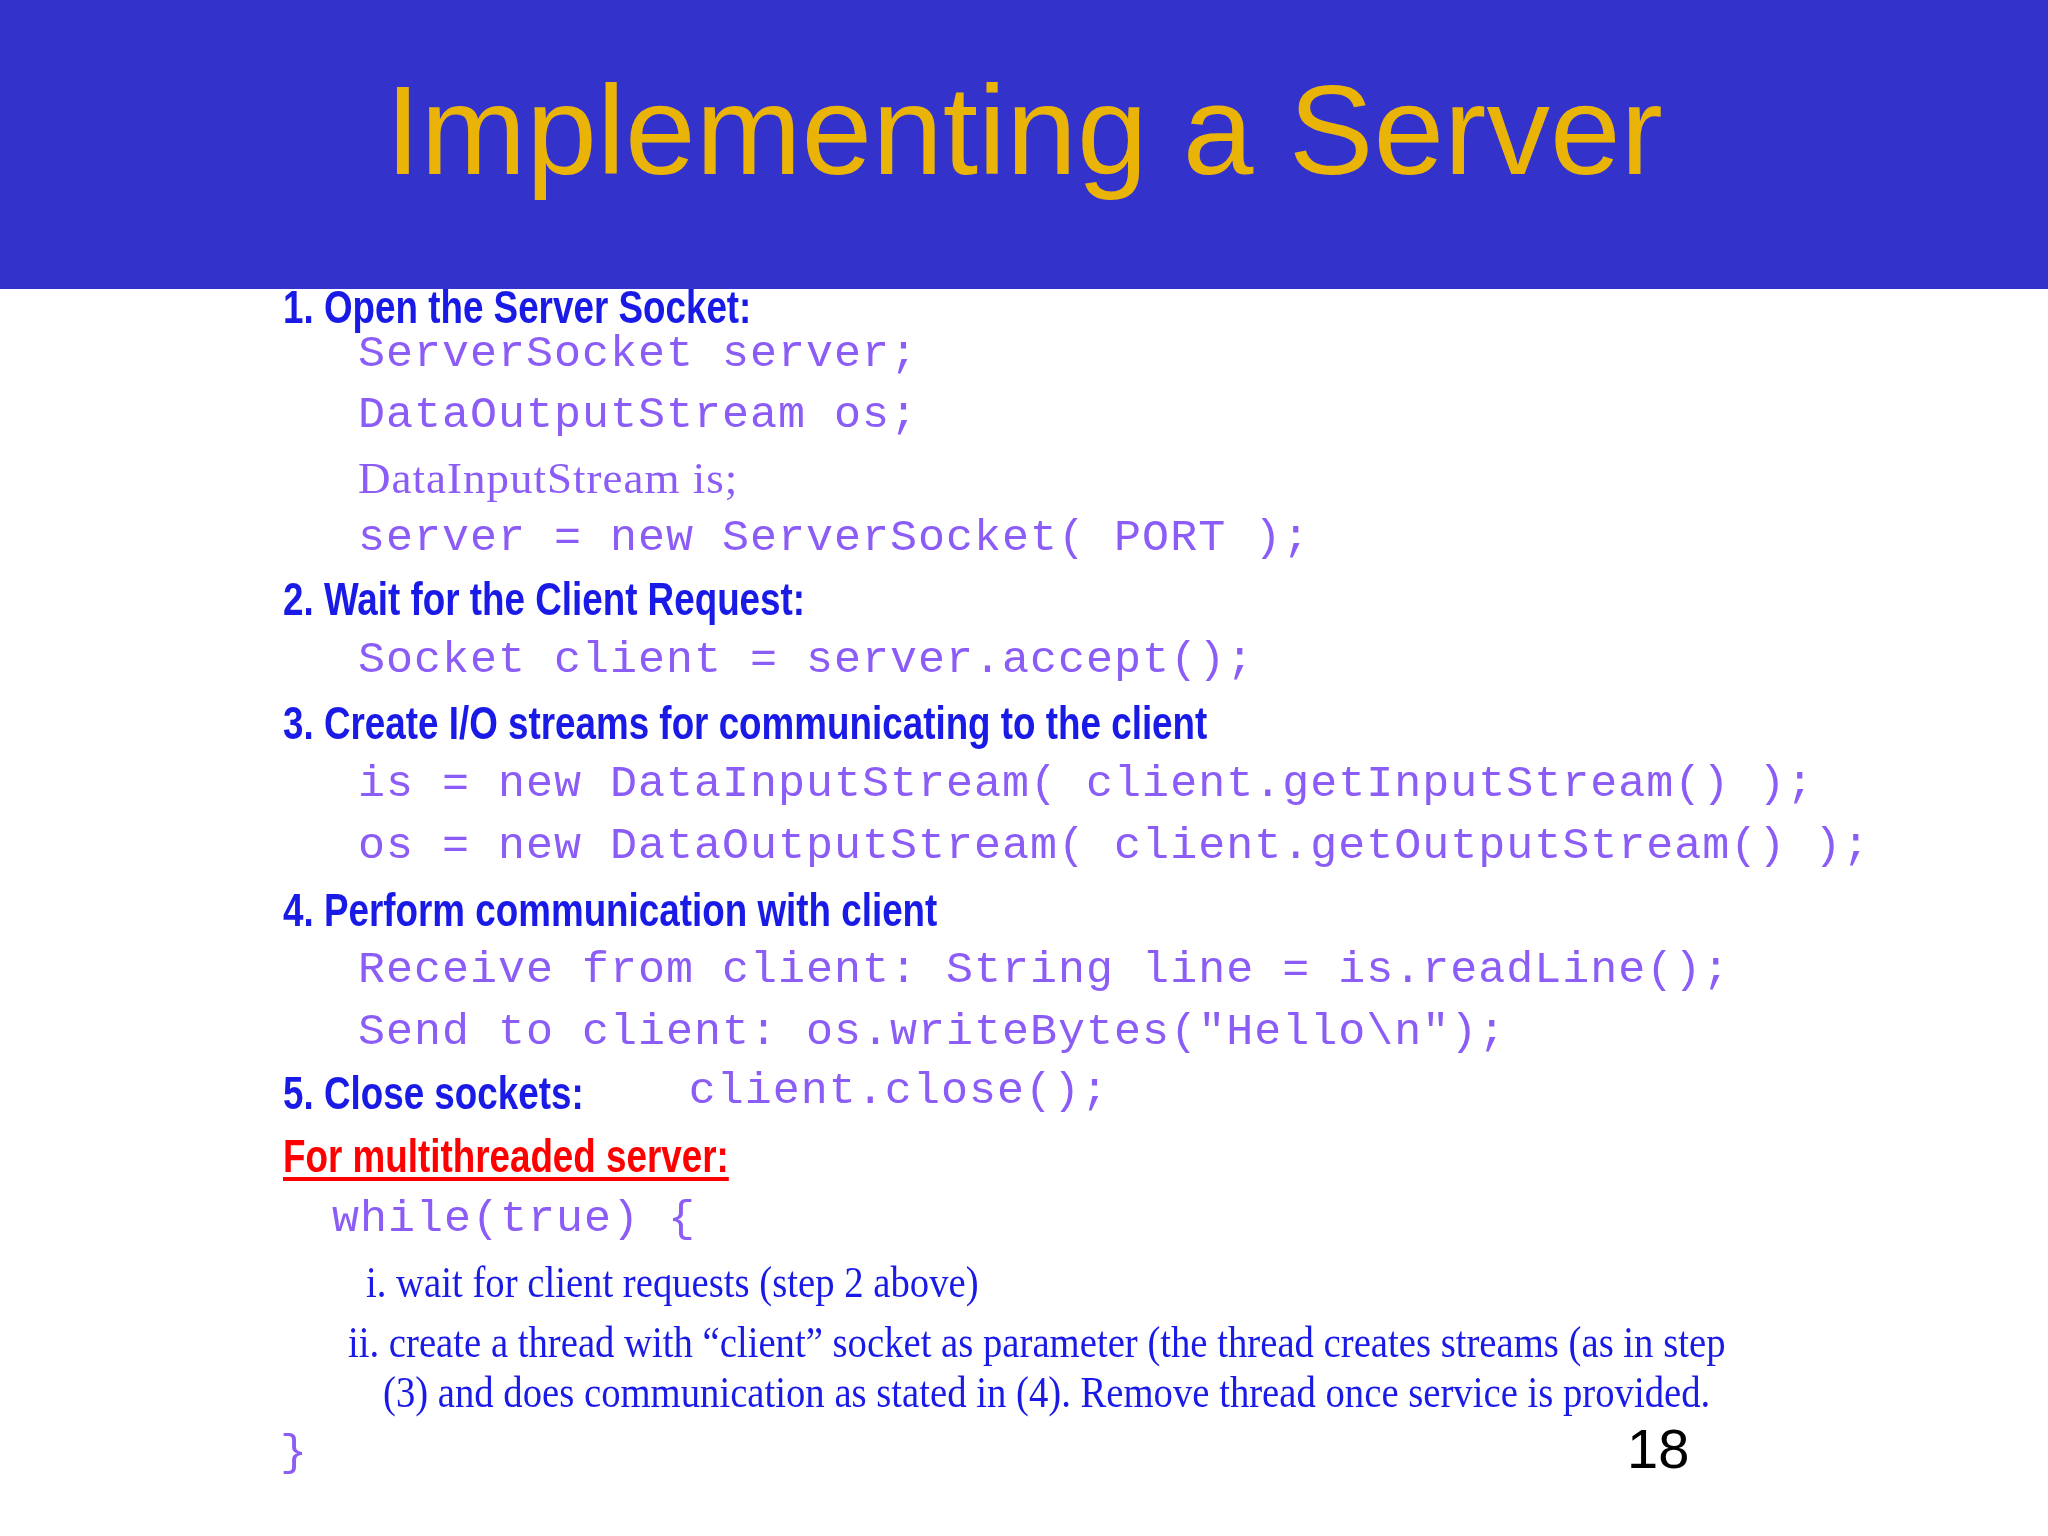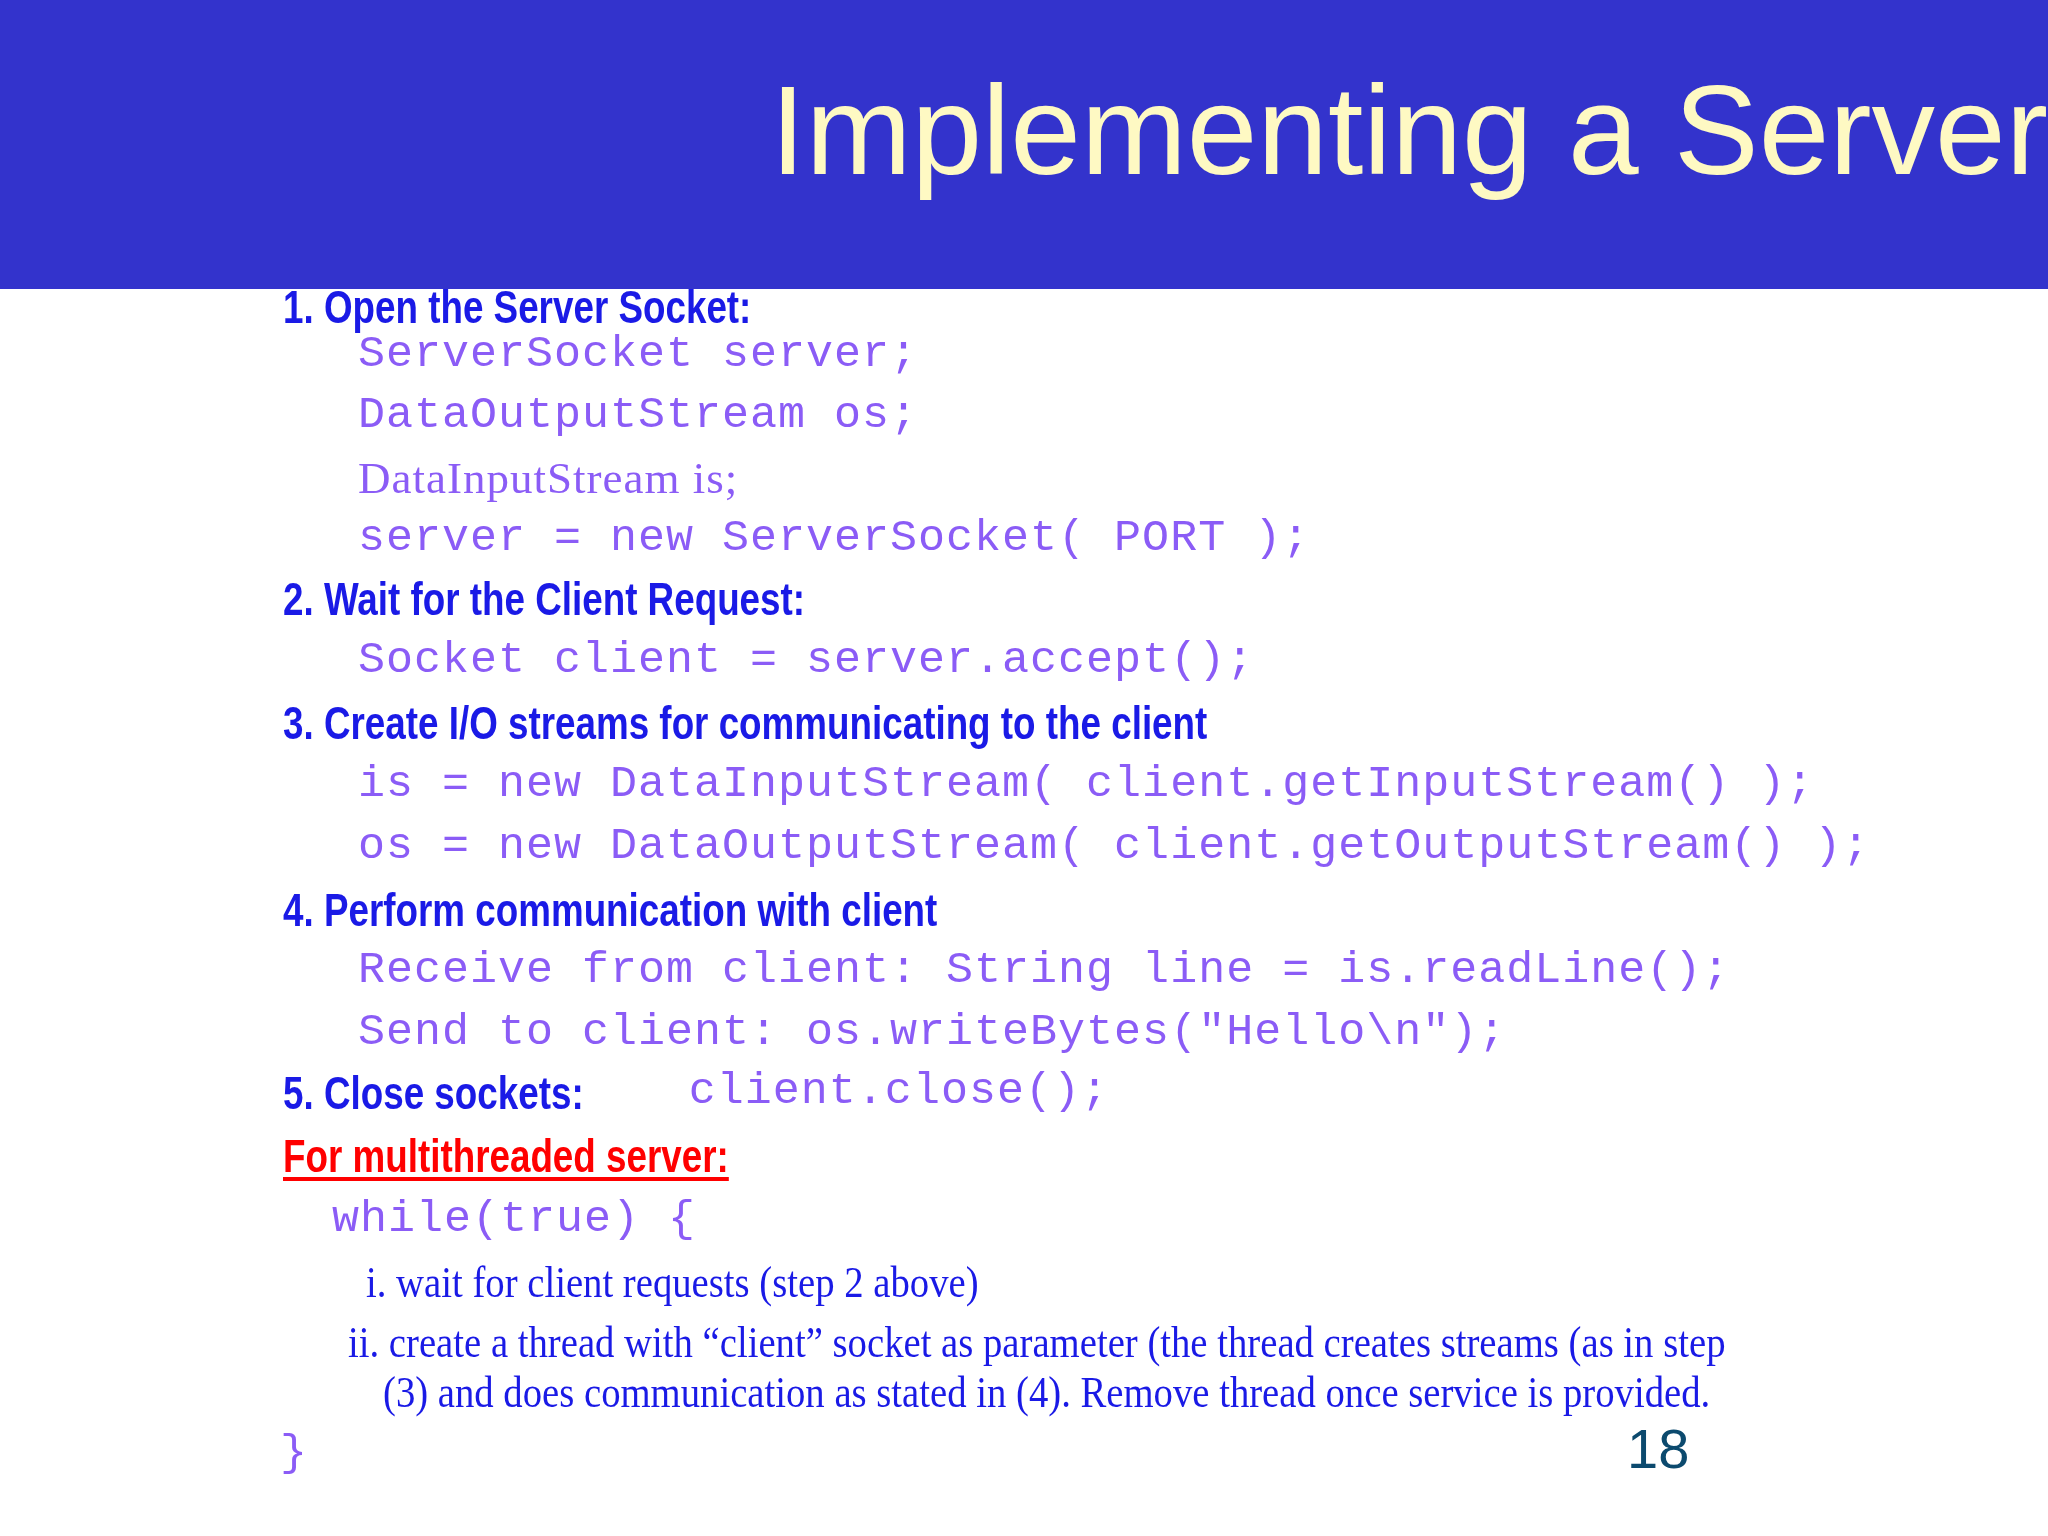--- a/index.html
+++ b/index.html
@@ -22,22 +22,22 @@
     top: 0;
     width: 2048px;
     height: 289px;
     background: #3333cc;
   }
   #slide-title {
     position: absolute;
     left: 0;
     top: 60px;
     width: 2048px;
-    text-align: right;
-    color: #fef9c3;
+    text-align: center;
+    color: #eab308;
     font-family: "Liberation Sans", sans-serif;
     font-size: 127px;
     font-weight: 400;
     letter-spacing: 0px;
     line-height: 140px;
     white-space: nowrap;
   }
 
   
   #slide-body {
@@ -102,21 +102,21 @@
     position: absolute;
     white-space: nowrap;
     display: flex;
     align-items: flex-start;
   }
   .inline-row .step-head { position: static; }
   .inline-row .code { position: static; margin-left: 30px; }
 
   #page-number {
     position: absolute;
-    color: #0c4a6e;
+    color: #000000;
     font-family: "Liberation Sans", sans-serif;
     font-size: 56px;
     font-weight: 400;
     line-height: 60px;
   }
 </style>
 </head>
 <body>
 
 <div id="title-bar">

